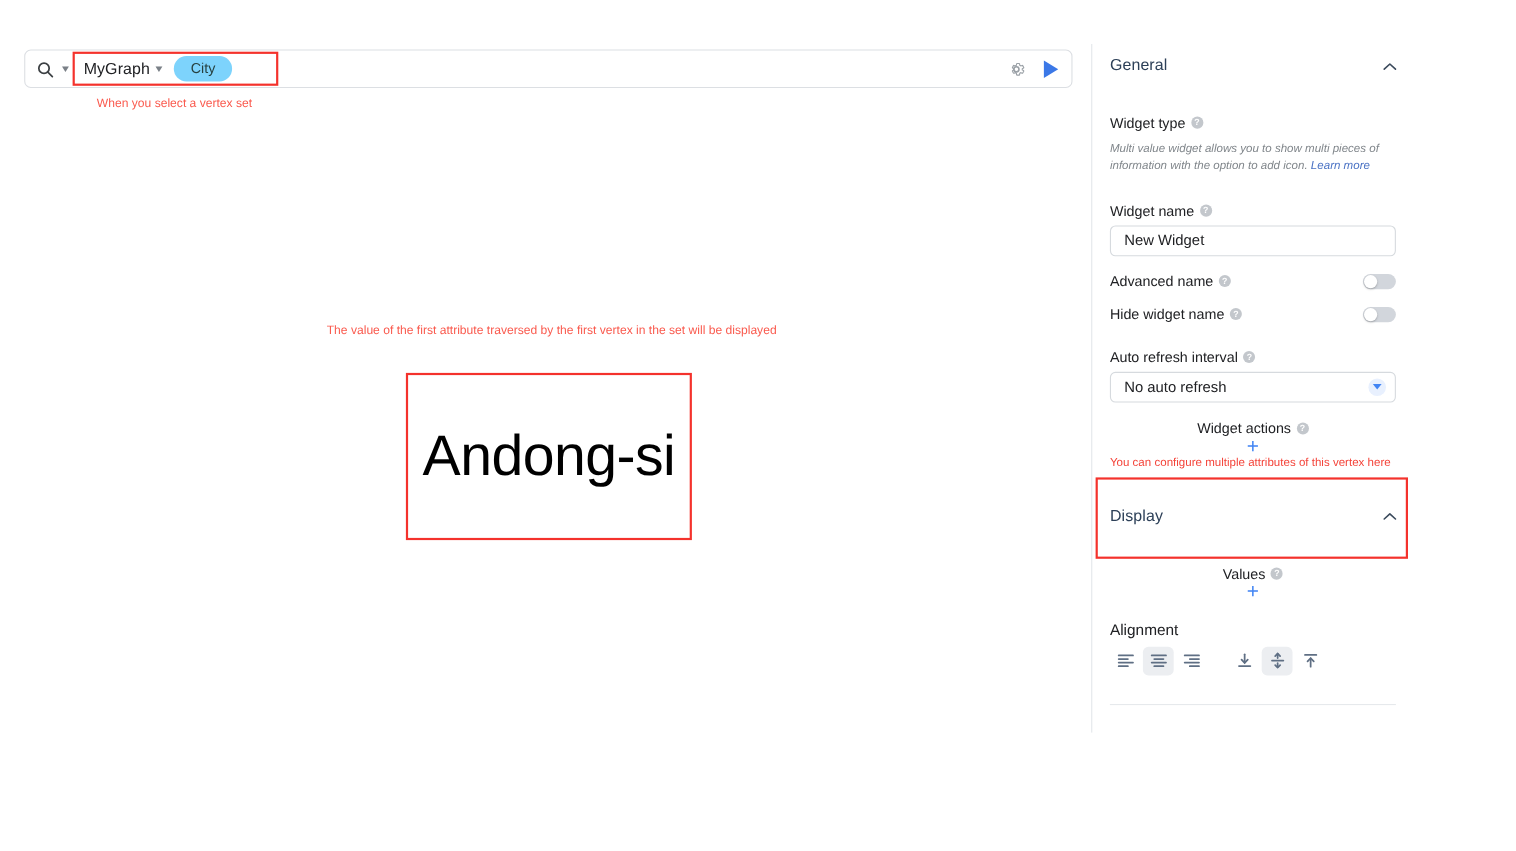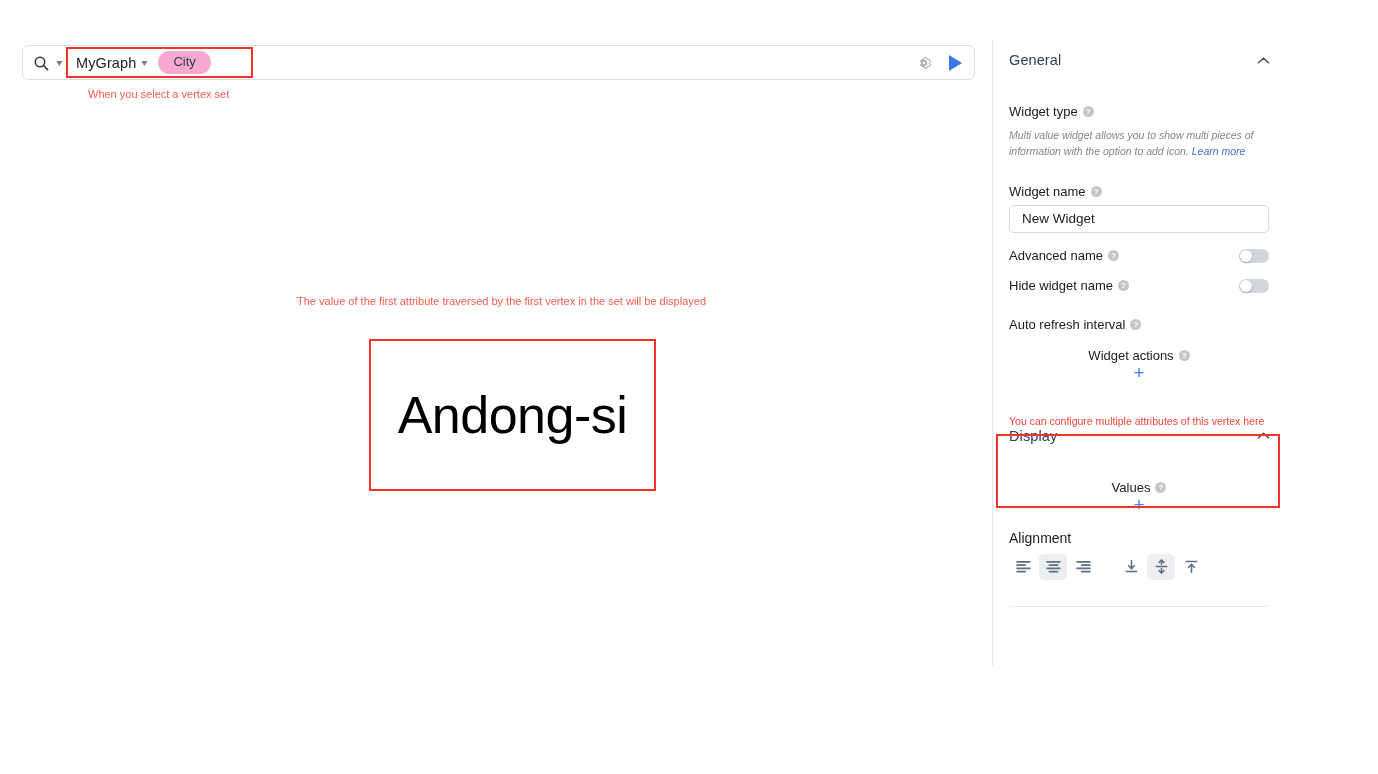--- a/index.html
+++ b/index.html
@@ -54,21 +54,21 @@
     white-space: nowrap;
   }
   .graph-chevron {
     color: #7a8087;
     font-size: 10px;
     line-height: 1;
     transform: scaleX(1.25);
     margin-right: 11px;
   }
   .vertex-chip {
-    background: #f9a8d4;
+    background: #7dd3fc;
     color: #26403f;
     font-size: 13px;
     border-radius: 12px;
     padding: 4px 15px;
     white-space: nowrap;
     line-height: 1.15;
   }
   .query-spacer { flex: 1 1 auto; }
   .gear-btn {
     width: 18px; height: 18px;
@@ -110,21 +110,21 @@
     left: 1009px; top: 415px;
     font-size: 10.5px;
     color: #f4443a;
   }
 
   
   .value-box {
     position: absolute;
     left: 369px;
     top: 339px;
-    width: 287px;
+    width: 260px;
     height: 152px;
     border: 2.5px solid #f4322c;
     box-sizing: border-box;
     display: flex;
     align-items: center;
     justify-content: center;
   }
   .value-text {
     font-size: 52px;
     color: #000;
@@ -389,20 +389,26 @@
         <span>Hide widget name</span>
         <span class="help-icon">?</span>
       </span>
       <span class="switch"></span>
     </div>
 
     <div class="field-label">
       <span>Auto refresh interval</span>
       <span class="help-icon">?</span>
     </div>
+    <div class="select-box">
+      <span class="sel-value">No auto refresh</span>
+      <span class="sel-arrow">
+          <i></i>
+        </span>
+    </div>
 
     <div class="action-row">
       <span class="field-label">
         <span>Widget actions</span>
         <span class="help-icon">?</span>
       </span>
       <span class="plus-btn">+</span>
     </div>
 
     <div style="height:34px"></div>

